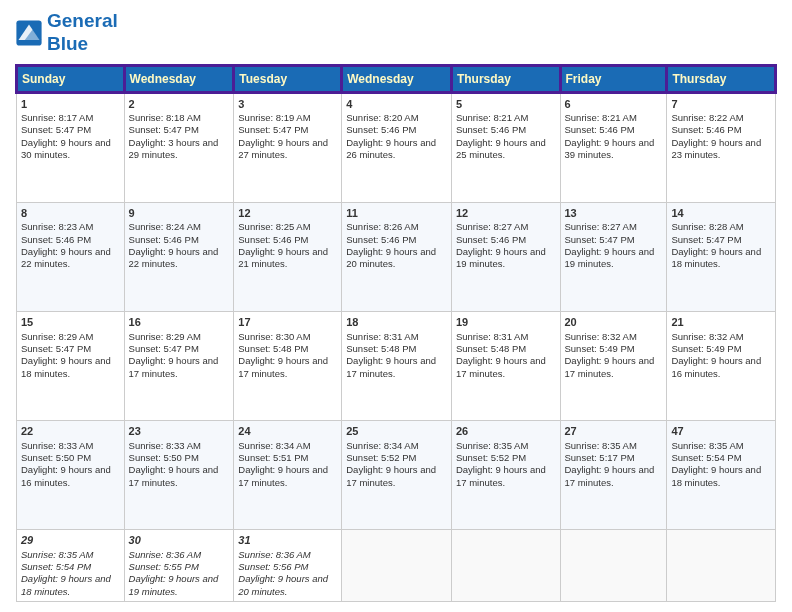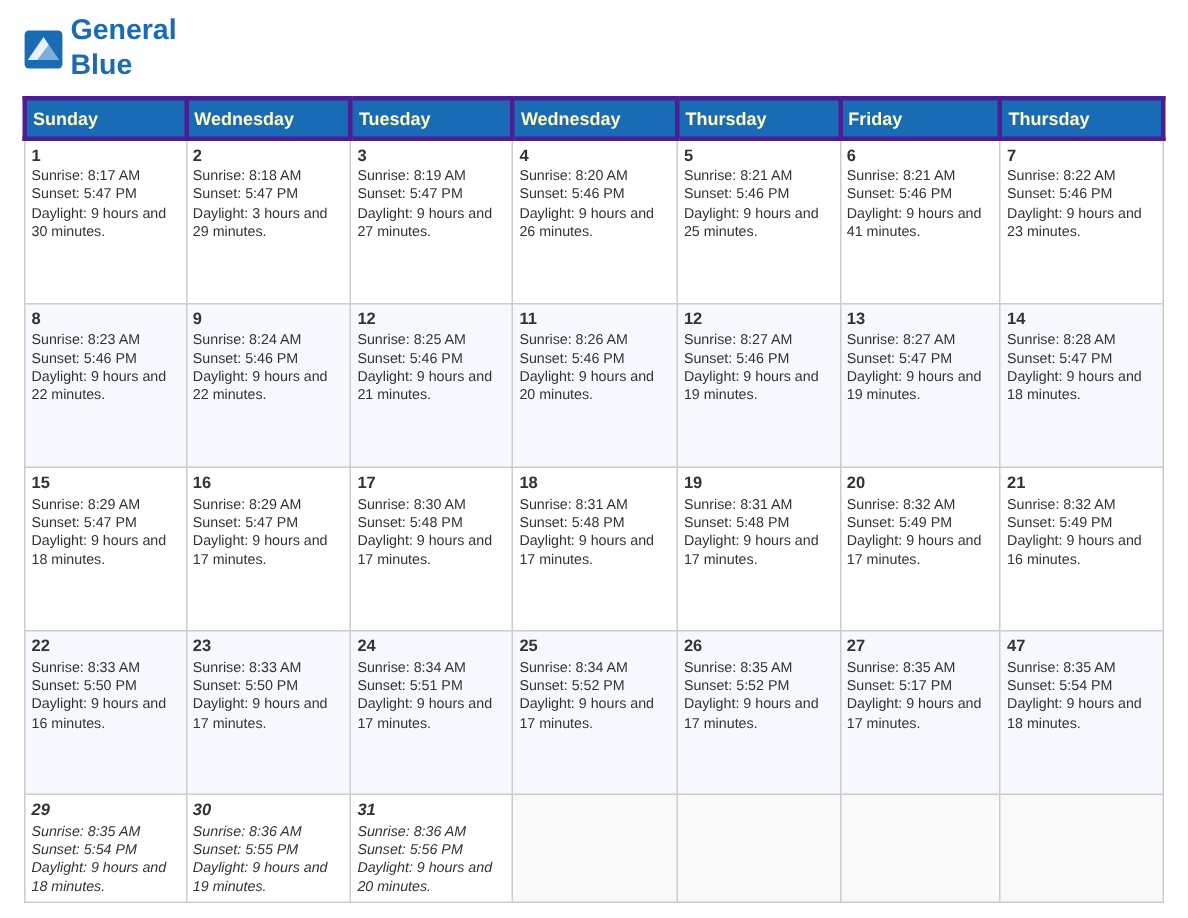--- a/index.html
+++ b/index.html
@@ -158,21 +158,21 @@
           <td>
         <span class="day-num">5</span>
         <span>Sunrise: 8:21 AM</span><br>
         <span>Sunset: 5:46 PM</span><br>
         <span>Daylight: 9 hours and 25 minutes.</span>
       </td>
           <td>
         <span class="day-num">6</span>
         <span>Sunrise: 8:21 AM</span><br>
         <span>Sunset: 5:46 PM</span><br>
-        <span>Daylight: 9 hours and 41 minutes.</span>
+        <span>Daylight: 9 hours and 39 minutes.</span>
       </td>
           <td>
         <span class="day-num">7</span>
         <span>Sunrise: 8:22 AM</span><br>
         <span>Sunset: 5:46 PM</span><br>
         <span>Daylight: 9 hours and 23 minutes.</span>
       </td>
         </tr>
         <tr>
           <td>

